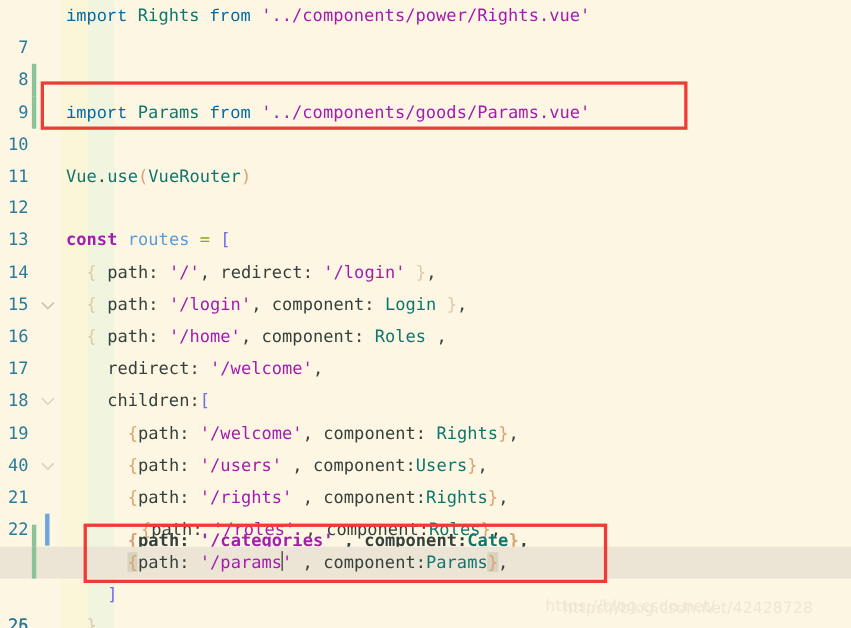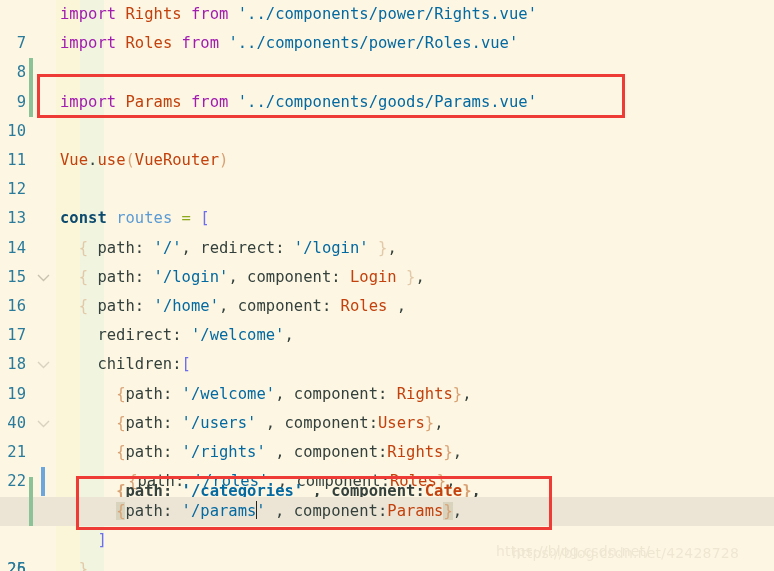--- a/index.html
+++ b/index.html
@@ -87,25 +87,25 @@
     position: absolute;
     left: 60px;
     top: 0;
     font-size: 15.5px;
     letter-spacing: 0.02px;
     z-index: 3;
     color: #33403c;
   }
 
   
-  .t-kw      { color: #a21caf; }          
-  .t-id      { color: #c2410c; }          
-  .t-str     { color: #0369a1; }          
+  .t-kw      { color: #0369a1; font-family: Liberation Mono, monospace; }          
+  .t-id      { color: #0f766e; }          
+  .t-str     { color: #a21caf; }          
   .t-plain   { color: #33403c; }
-  .t-const   { color: #0c4a6e; font-weight: bold; }  
+  .t-const   { color: #a21caf; font-weight: bold; }  
   .t-var     { color: #5a9bd5; }          
   .t-op      { color: #8ca81c; }          
   .t-brack   { color: #6d6df0; }          
   .t-brace   { color: #d9a275; }          
   .t-brace-f { color: #e2c9a8; }          
   .t-paren   { color: #d9a275; }
   .t-match   { background: #d8d3bd; color: #d9a275; }  
 
   
   .caret {
@@ -149,21 +149,20 @@
   <div class="indent-stripe stripe-a"></div>
   <div class="indent-stripe stripe-b"></div>
 
   <div class="row" style="top:0px;position:absolute;left:0;right:0;">
     <span class="lnum">7</span>
     <span class="code"><span class="t-kw">import</span> <span class="t-id">Rights</span> <span class="t-kw">from</span> <span class="t-str">'../components/power/Rights.vue'</span></span>
   </div>
 
   <div class="row" style="top:29.2px;position:absolute;left:0;right:0;">
     <span class="lnum">8</span>
-    <span class="code"><span class="t-kw">import</span> <span class="t-id">Roles</span> <span class="t-kw">from</span> <span class="t-str">'../components/power/Roles.vue'</span></span>
   </div>
 
   <div class="row" style="top:58.4px;position:absolute;left:0;right:0;">
     <span class="lnum">9</span>
     <span class="changebar cb-green"></span>
   </div>
 
   <div class="row" style="top:87.6px;position:absolute;left:0;right:0;">
     <span class="lnum">10</span>
     <span class="changebar cb-green"></span>

